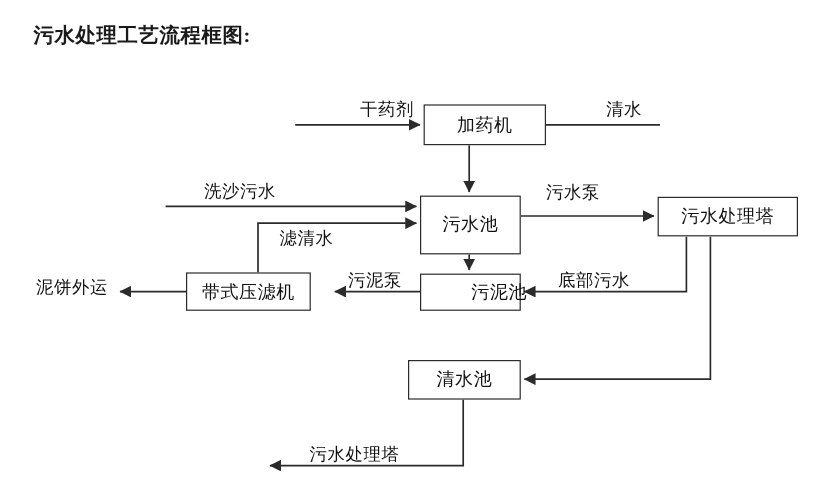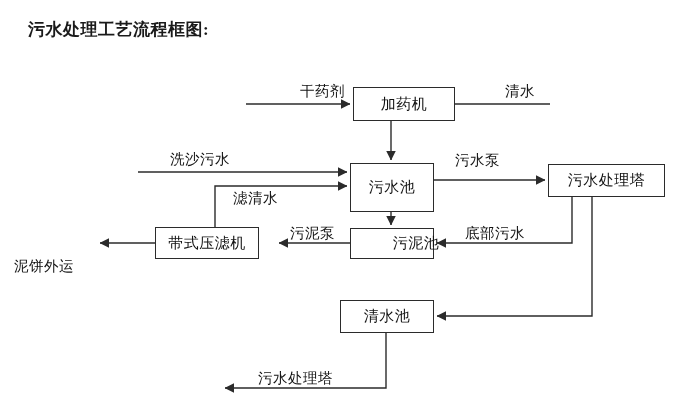--- a/index.html
+++ b/index.html
@@ -109,13 +109,13 @@
 
 <div class="edge-label" style="left:258px; top:82px;margin-left:42px;">干药剂</div>
 <div class="edge-label" style="left:464px; top:82px;margin-left:41px;">清水</div>
 <div class="edge-label" style="left:170px; top:150px;">洗沙污水</div>
 <div class="edge-label" style="left:233px; top:189px;">滤清水</div>
 <div class="edge-label" style="left:455px; top:151px;">污水泵</div>
 <div class="edge-label" style="left:290px; top:224px;">污泥泵</div>
 <div class="edge-label" style="left:465px; top:224px;">底部污水</div>
 <div class="edge-label" style="left:258px; top:369px;">污水处理塔</div>
 
-<div class="terminal-label" style="left:14px; top:230px;margin-top:27px;">泥饼外运</div>
+<div class="terminal-label" style="left:30px; top:230px;">泥饼外运</div>
 
 </body></html>

